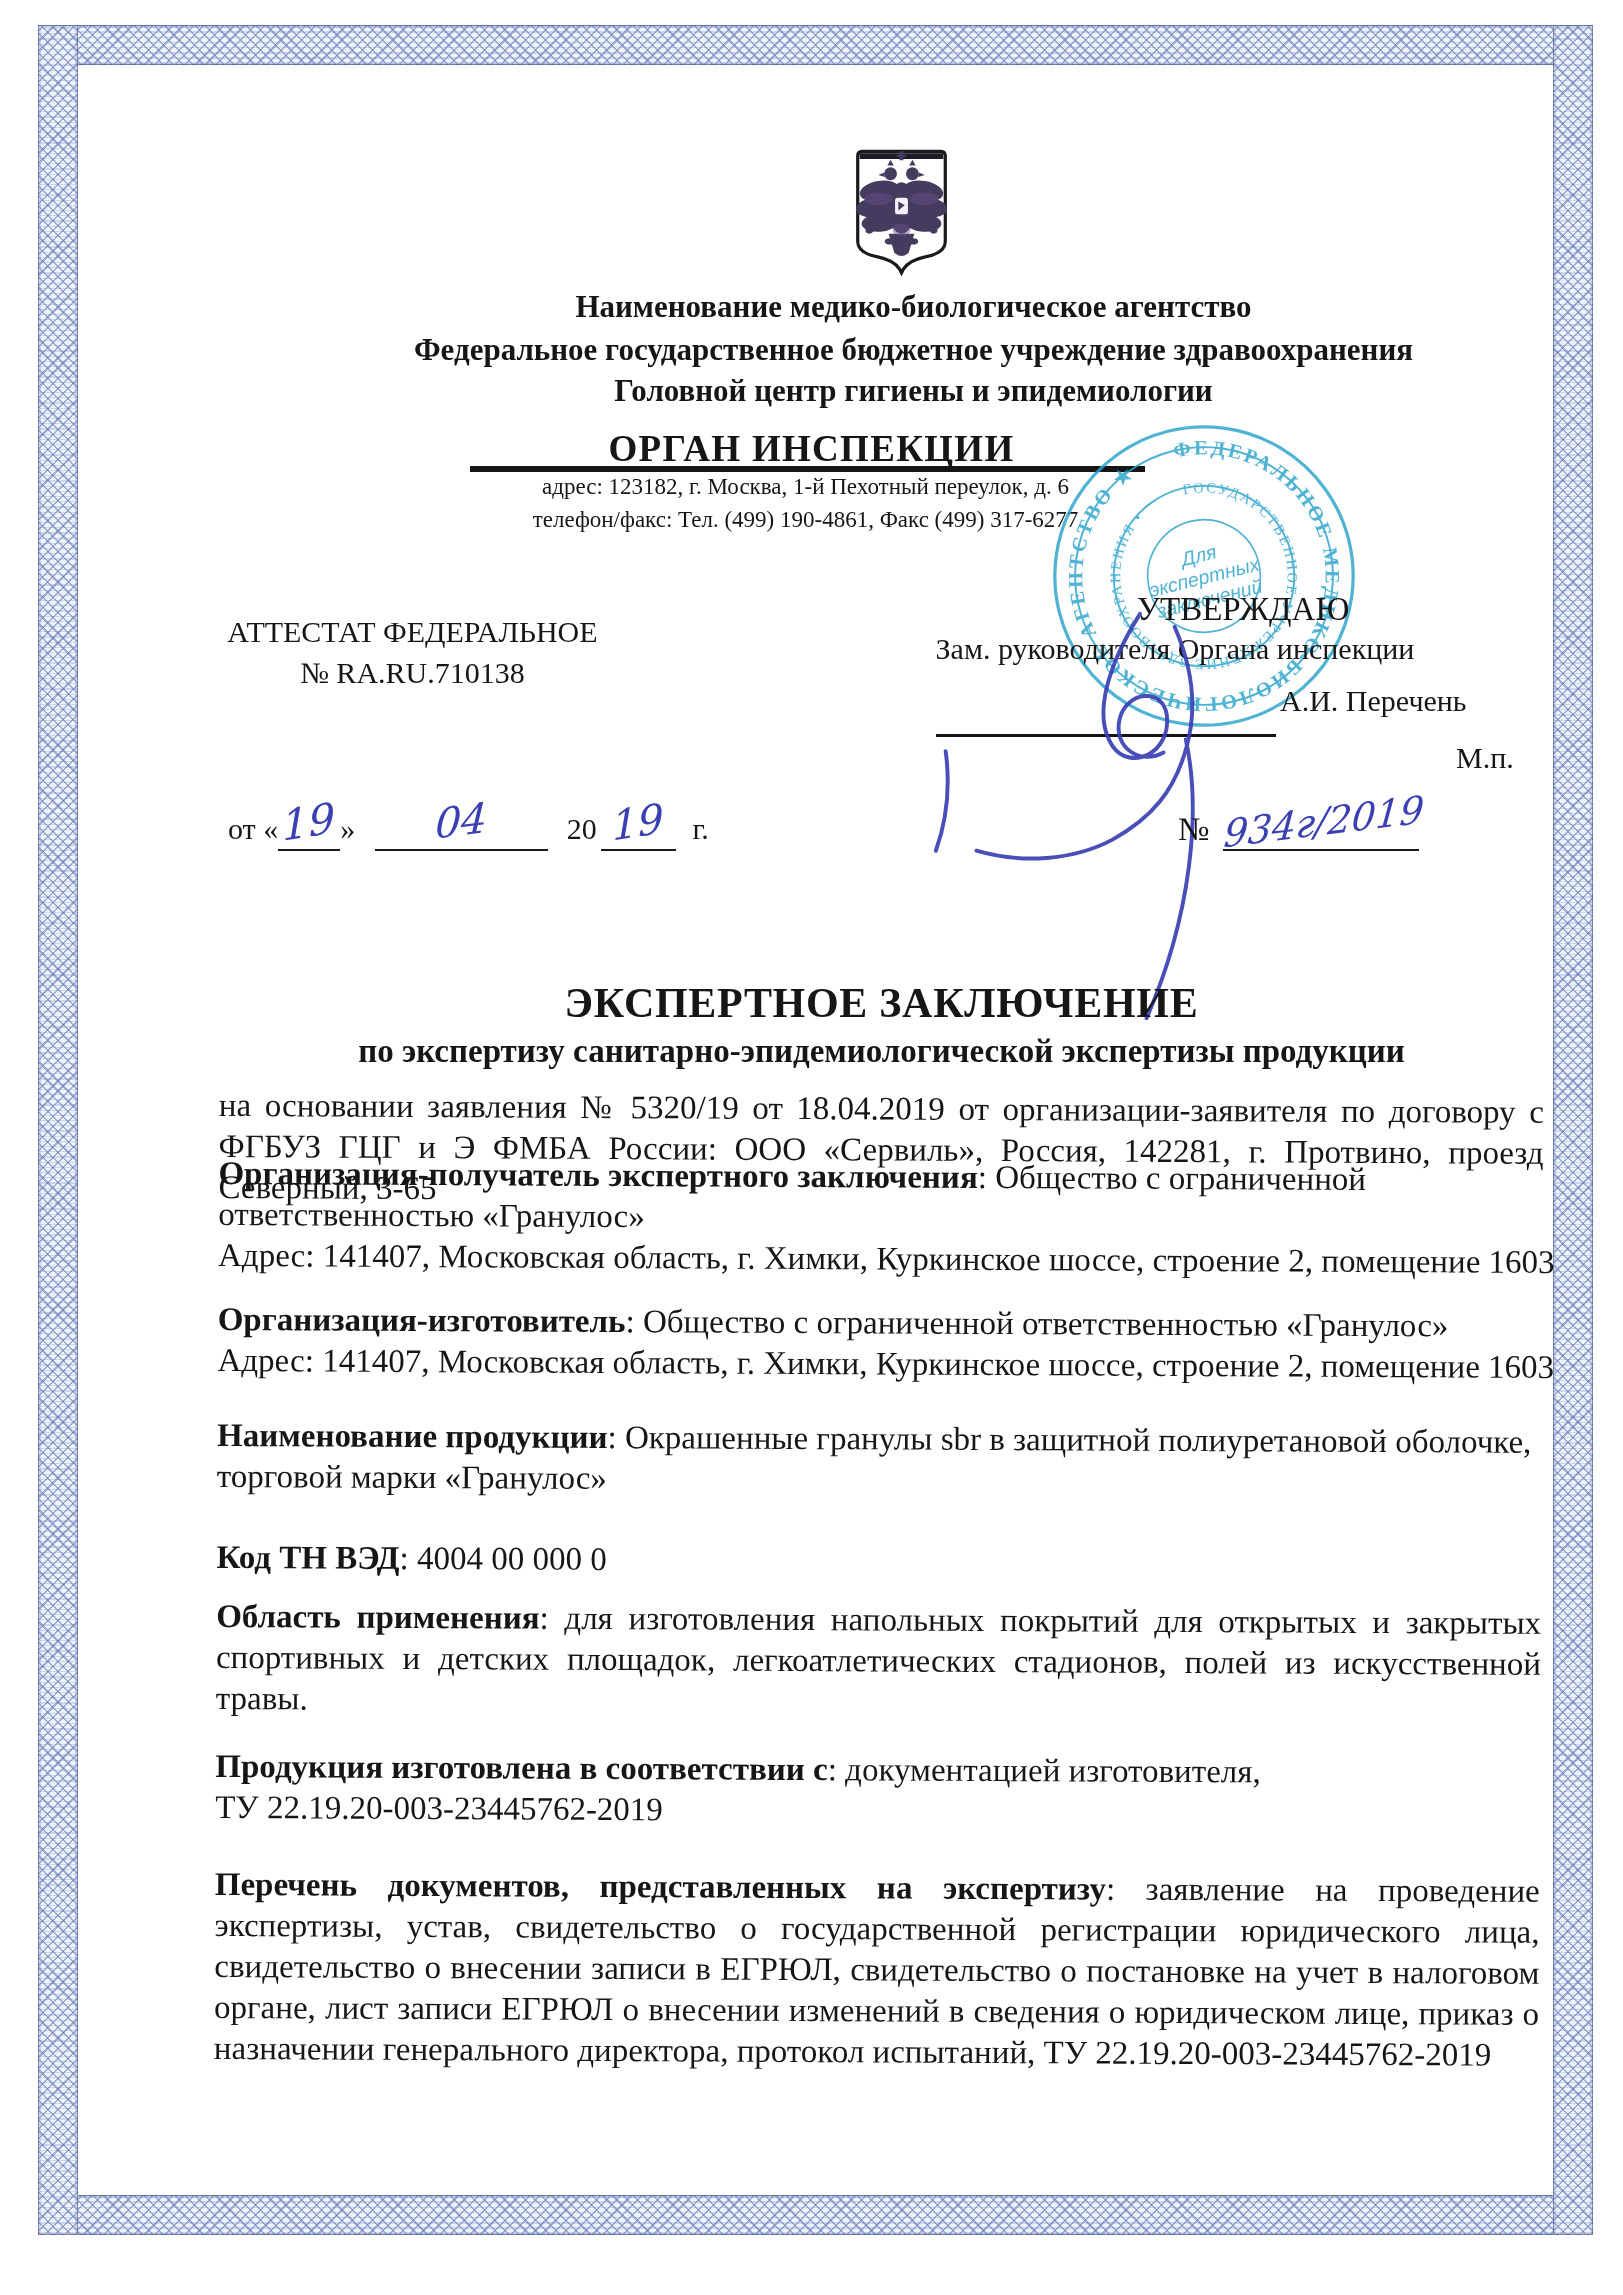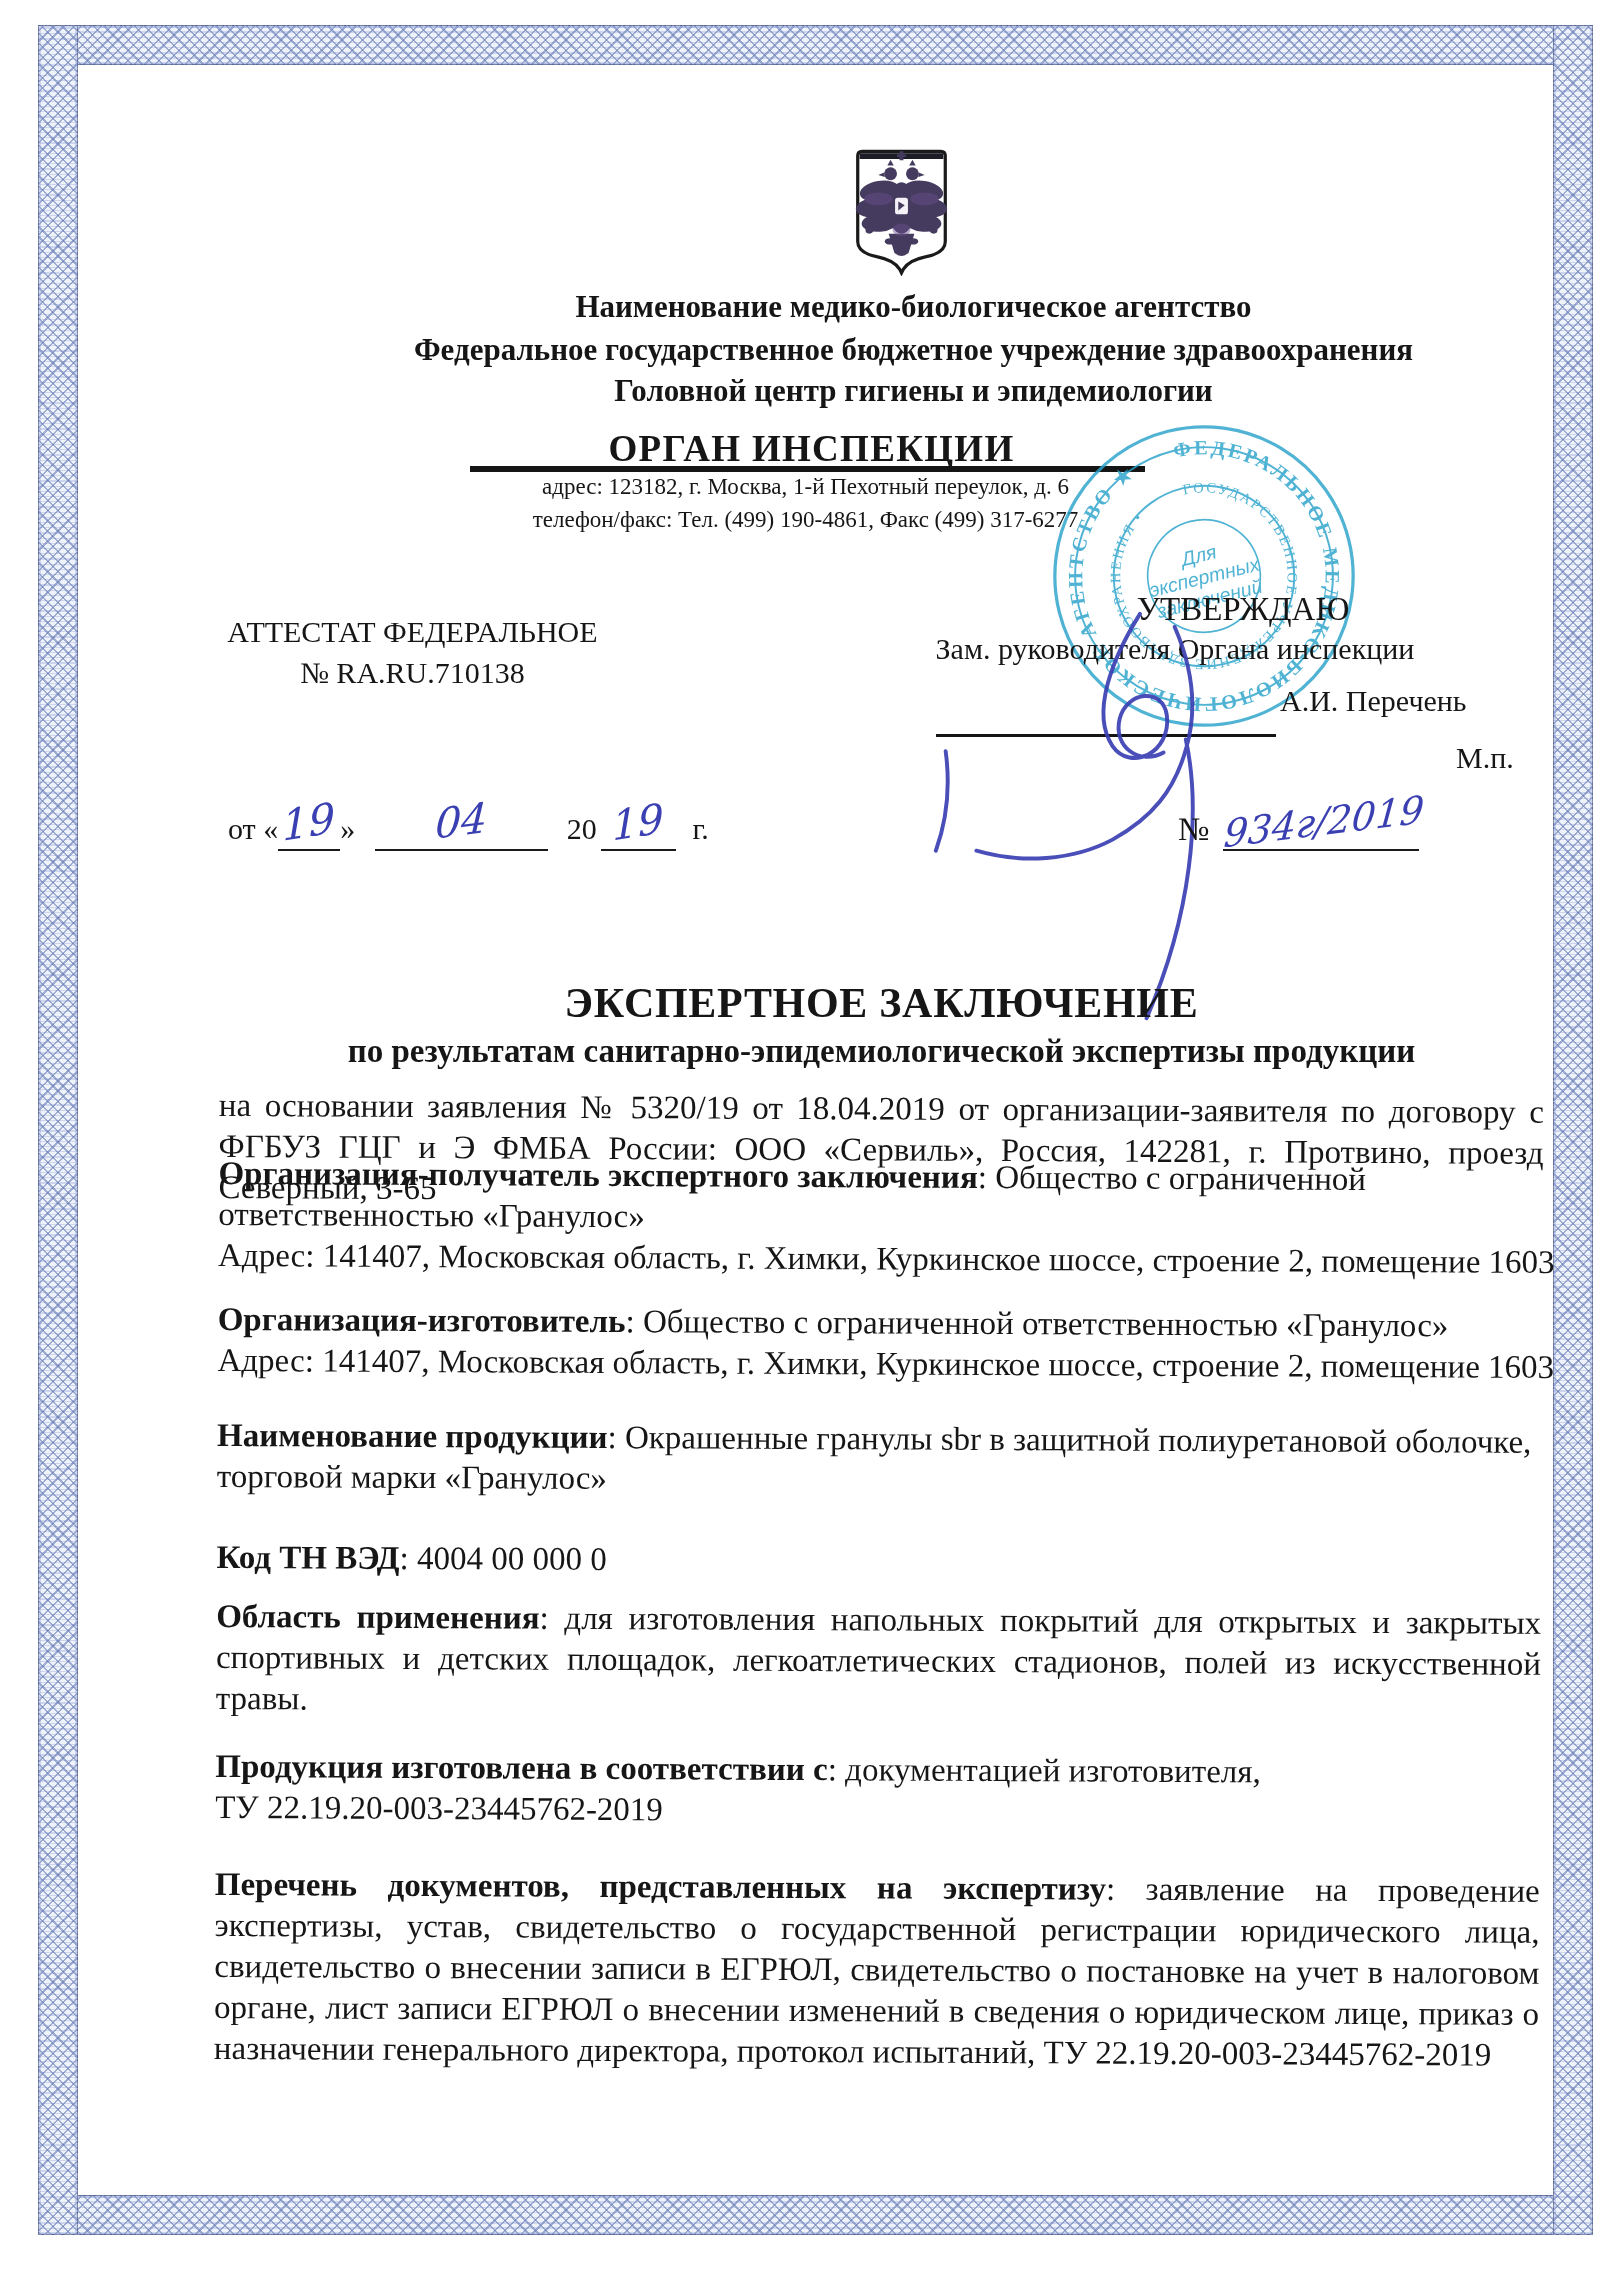--- a/index.html
+++ b/index.html
@@ -153,21 +153,21 @@
   <span>20</span><span class="slot" style="width:75px;margin:0 9.2px 0 3.9px;"><span class="hand" style="font-size:41px;transform:rotate(-9deg) skewX(-8deg) translateY(-2.6px);">19</span></span>
   <span>г.</span>
 </div>
 
 <div class="abs dateline" style="left:1178px;top:805px;font-size:33px;">
   <span>№</span>
   <span class="slot" style="width:196px;margin-left:5.2px;"><span class="hand" style="font-size:38px;transform:rotate(-7deg) skewX(-12deg) translateY(-5.2px);">934г/2019</span></span>
 </div>
 
 <div class="abs title-main ctr" style="left:219px;top:979px;width:1325px;">ЭКСПЕРТНОЕ ЗАКЛЮЧЕНИЕ</div>
-<div class="abs title-sub ctr" style="left:219px;top:1033px;width:1325px;">по результатам санитарно-эпидемиологической экспертизы продукции</div>
+<div class="abs title-sub ctr" style="left:219px;top:1033px;width:1325px;">по экспертизу санитарно-эпидемиологической экспертизы продукции</div>
 
 <div class="abs" style="left:219px;top:0;width:1325px;transform:rotate(0.3deg);transform-origin:0 1080px;">
 
   <div class="abs body-par jus" style="left:0;top:1085px;">
     <span>на основании заявления № 5320/19 от 18.04.2019 от организации-заявителя по договору с ФГБУЗ ГЦГ и Э ФМБА России: ООО «Сервиль», Россия, 142281, г. Протвино, проезд Северный, 3-65</span>
   </div>
 
   <div class="abs body-par" style="left:0;top:1153px;">
     <span class="b">Организация-получатель экспертного заключения</span><span>: Общество с ограниченной ответственностью «Гранулос»</span>
     <div class="nowrap">Адрес: 141407, Московская область, г. Химки, Куркинское шоссе, строение 2, помещение 1603</div>

